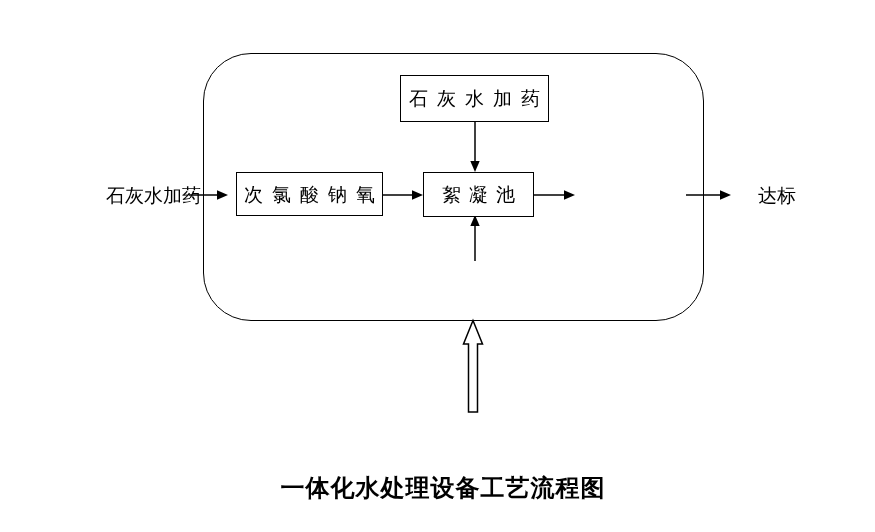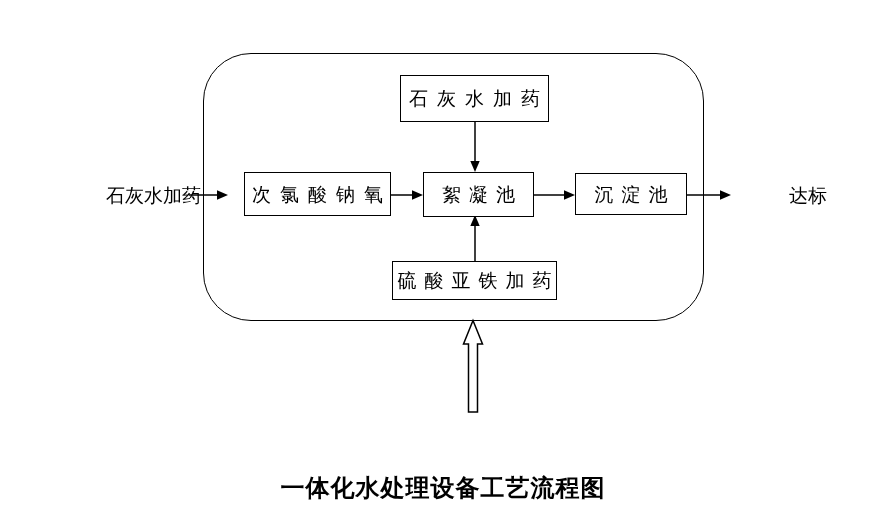--- a/index.html
+++ b/index.html
@@ -44,32 +44,32 @@
     justify-content: center;
     font-size: 19px;
     line-height: 1;
     white-space: nowrap;
   }
   .node span { display: inline-block; }
   .sp5 span { letter-spacing: 9px;  margin-right: -9px; }
   .sp6 span { letter-spacing: 8px;  margin-right: -8px; }
   .sp3 span { letter-spacing: 8px;  margin-right: -8px; }
   .node-lime          { left: 400px; top: 75px;  width: 147px; height: 45px; }
-  .node-naclo         { left: 244px; top: 172px; width: 145px; height: 42px; }
+  .node-naclo         { left: 236px; top: 172px; width: 145px; height: 42px; }
   .node-flocculation  { left: 423px; top: 172px; width: 109px; height: 43px; }
   .node-sedimentation { left: 575px; top: 173px; width: 110px; height: 40px; }
   .node-ferrous       { left: 392px; top: 261px; width: 163px; height: 37px; }
   .side-label {
     position: absolute;
     font-size: 19px;
     line-height: 1;
     white-space: nowrap;
   }
   .label-input  { left: 106px; top: 186px; }
-  .label-output { left: 758px; top: 186px; margin-left: 31px; }
+  .label-output { left: 758px; top: 186px; }
   .diagram-title {
     position: absolute;
     left: 203px;
     top: 472px;
     width: 480px;
     text-align: center;
     font-size: 24px;
     font-weight: bold;
     letter-spacing: 1px;
     white-space: nowrap;
@@ -122,27 +122,21 @@
   </div>
 
   <div class="node node-naclo sp5">
     <span>次氯酸钠氧</span>
   </div>
 
   <div class="node node-flocculation sp3">
     <span>絮凝池</span>
   </div>
 
-  <div class="node node-sedimentation sp3">
-    <span>沉淀池</span>
-  </div>
 
-  <div class="node node-ferrous sp6">
-    <span>硫酸亚铁加药</span>
-  </div>
 
   <div class="side-label label-input">石灰水加药</div>
 
   <div class="side-label label-output">达标</div>
 
   <div class="diagram-title">一体化水处理设备工艺流程图</div>
 
 </div>
 
 </body></html>

